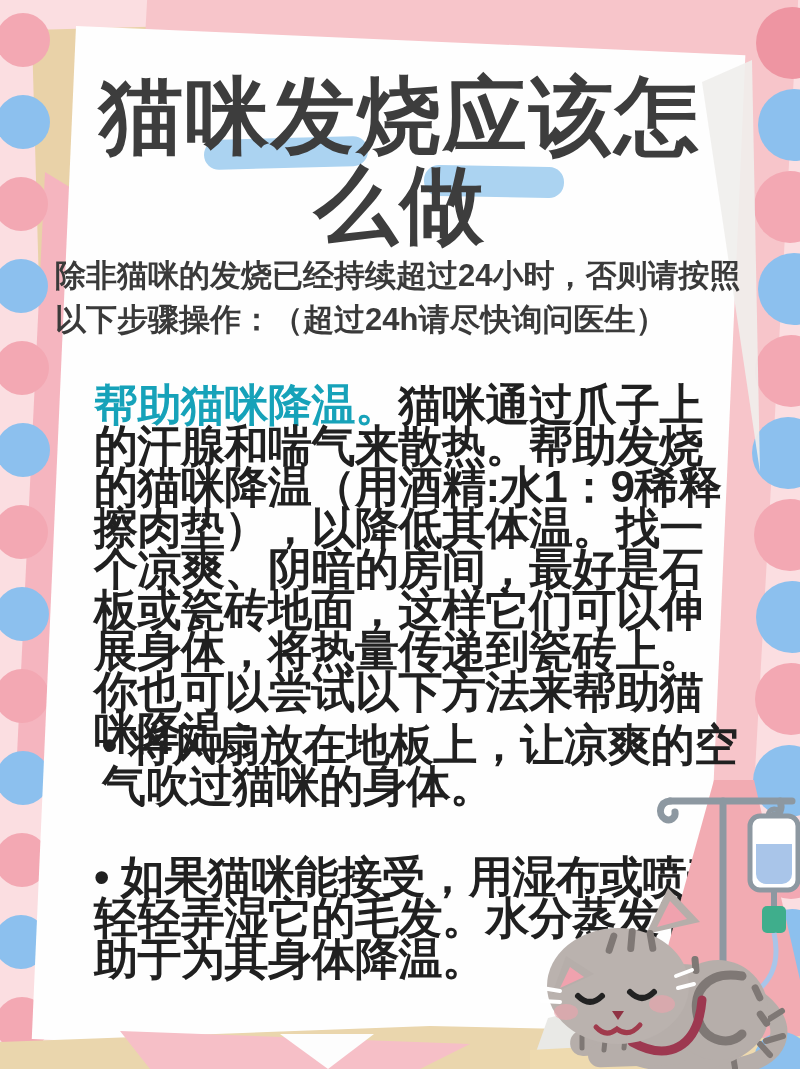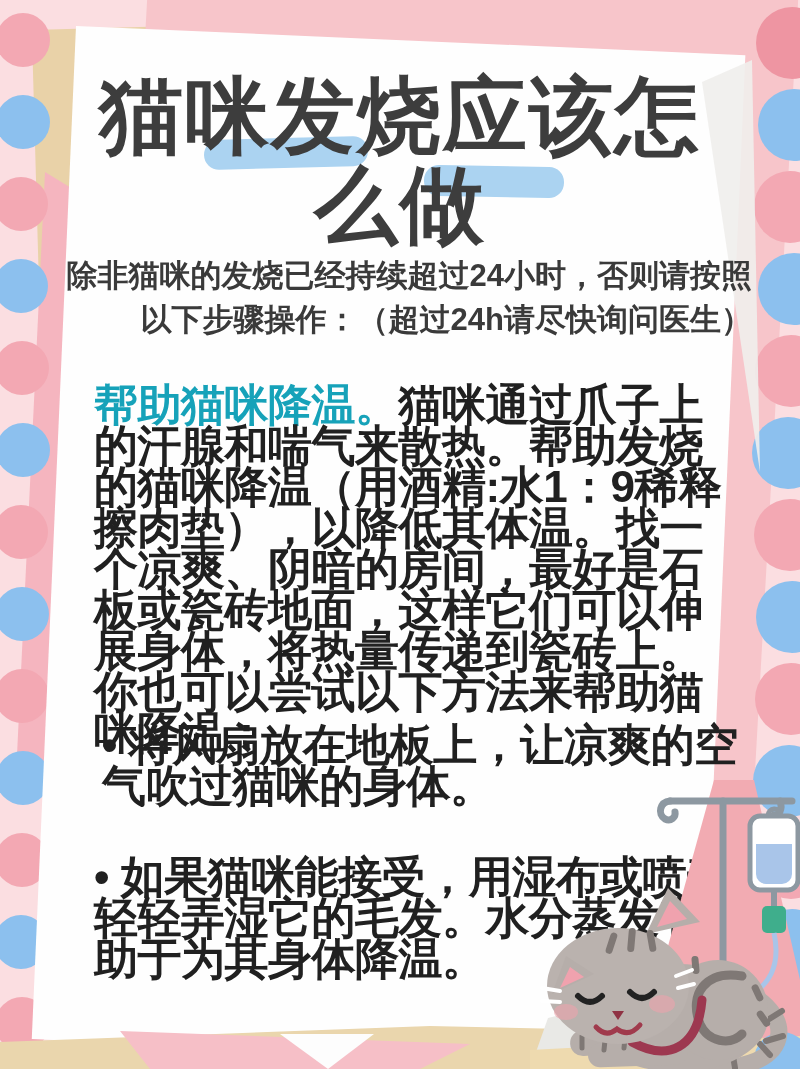--- a/index.html
+++ b/index.html
@@ -23,21 +23,21 @@
     clip-path:polygon(0 1042px,430px 1026px,800px 1034px,800px 1069px,0 1069px);}
   #strip-pink{left:0;top:0;width:800px;height:1069px;background:#f6bfc7;
     clip-path:polygon(120px 1031px,470px 1044px,420px 1069px,150px 1069px);}
   #fold-bottom{left:0;top:0;width:800px;height:1069px;background:#fdfdfd;
     clip-path:polygon(280px 1034px,374px 1034px,328px 1069px);}
   #title-block{left:0;top:72px;width:800px;text-align:center;z-index:10;
     font-size:84px;font-weight:900;color:#3d3d3d;line-height:1.06;letter-spacing:2px;}
   .hl{position:absolute;background:#abd3f1;border-radius:15px;z-index:-1;}
   #hl1{left:204px;top:66px;width:164px;height:30px;transform:rotate(-1.5deg);}
   #hl2{left:424px;top:94px;width:140px;height:31px;transform:rotate(1deg);}
-  #subtitle{left:62px;top:254px;width:690px;z-index:10;text-align:right;
+  #subtitle{left:55px;top:254px;width:690px;z-index:10;text-align:left;
     font-size:31px;font-weight:800;color:#3a3a3a;line-height:1.42;}
   .bodytxt{position:absolute;left:94px;width:652px;z-index:10;
     font-size:44px;font-weight:700;color:#202020;line-height:41px;letter-spacing:-0.5px;}
   #para{top:384px;}
   #para .lead{color:#16a2b9;}
   #bullet-1{top:724px;margin-left:8px;}
   #bullet-2{top:856px;}
   #cat-wrap{left:530px;top:780px;width:270px;height:289px;z-index:12;}
 </style>
 </head>

